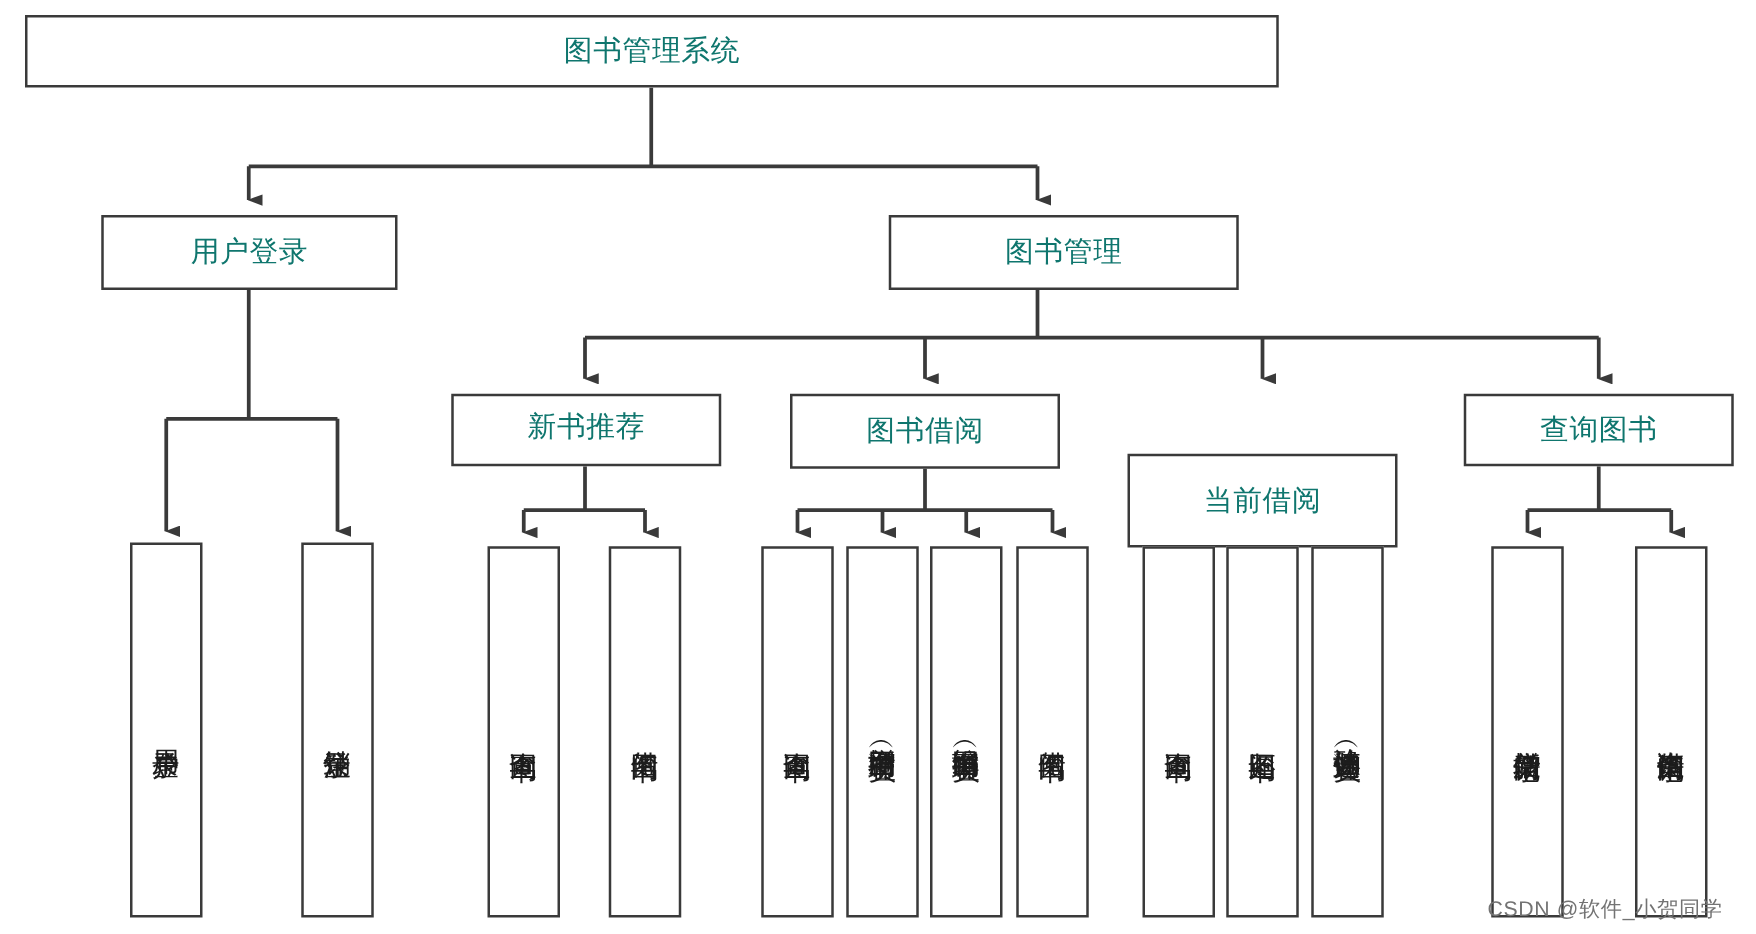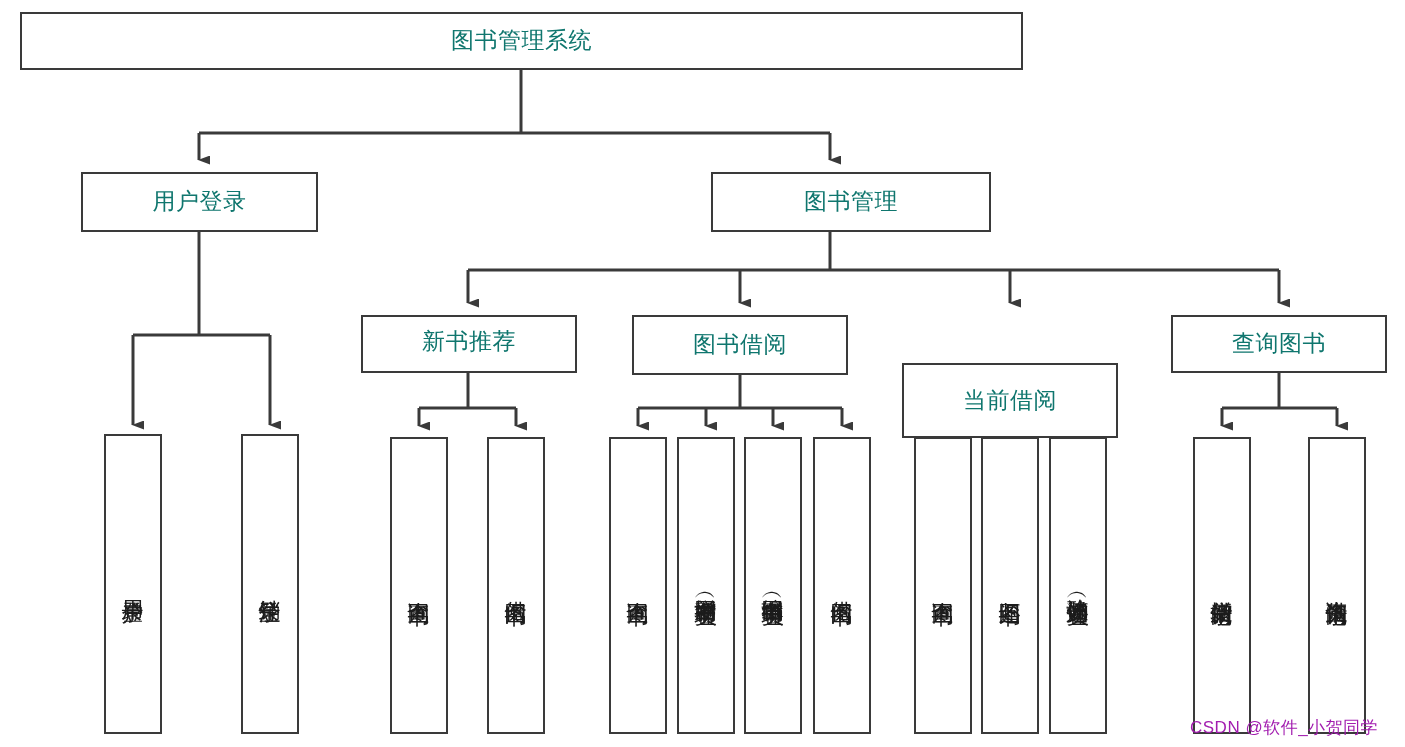--- a/index.html
+++ b/index.html
@@ -58,21 +58,21 @@
     writing-mode: vertical-rl;
     text-orientation: upright;
     line-height: 1.05;
     letter-spacing: 1px;
     white-space: nowrap;
     text-align: center;
   }
   .watermark {
     position: absolute;
     font-size: 17px;
-    color: #a21caf;
+    color: #737373;
     white-space: nowrap;
     letter-spacing: 0.5px;
     pointer-events: none;
   }
 </style>
 </head>
 <body>
 
 <div id="diagram-root">
 

